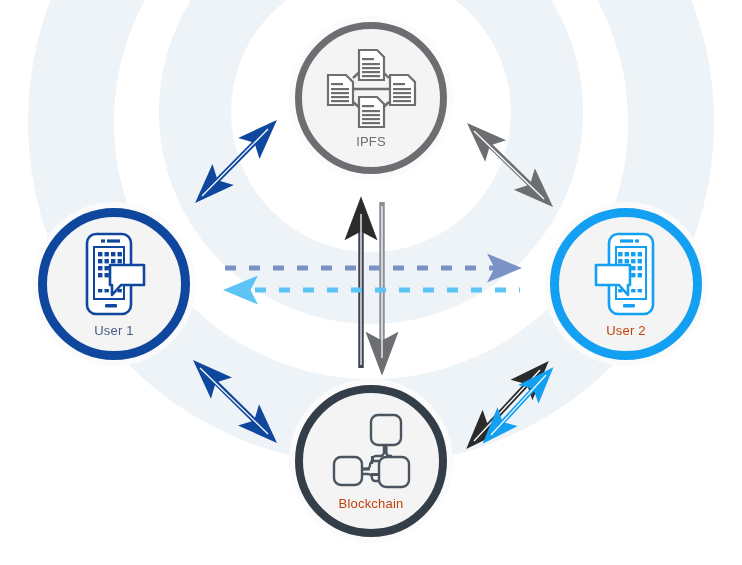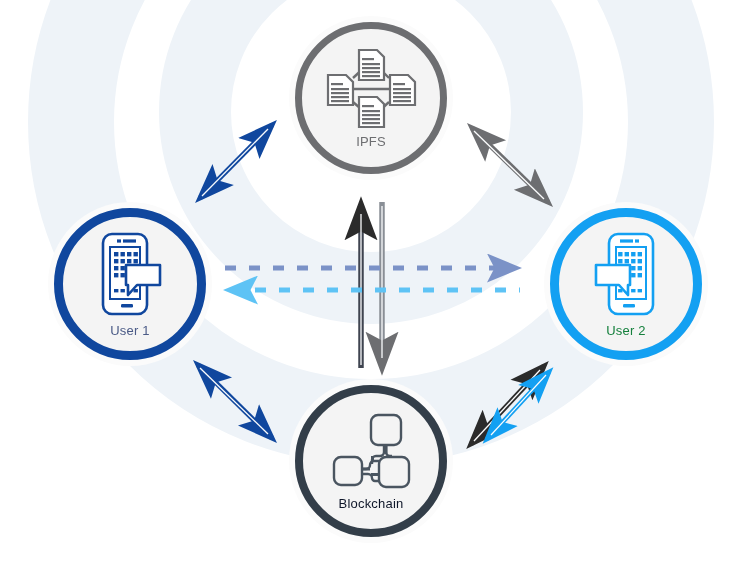--- a/index.html
+++ b/index.html
@@ -50,39 +50,39 @@
   }
 
   #node-ipfs {
     left: 295px; top: 22px;
     width: 152px; height: 152px;
     border: 7px solid #6d6e71;
   }
   #node-ipfs .node-label { color: #6d6e71; }
 
   #node-user1 {
-    left: 54px; top: 208px;
+    left: 38px; top: 208px;
     width: 152px; height: 152px;
     border: 9px solid #10479e;
   }
   #node-user1 .node-label { color: #4a5a86; }
 
   #node-user2 {
     left: 550px; top: 208px;
     width: 152px; height: 152px;
     border: 9px solid #13a0f2;
   }
-  #node-user2 .node-label { color: #15803d; }
+  #node-user2 .node-label { color: #c2410c; }
 
   #node-blockchain {
     left: 295px; top: 385px;
     width: 152px; height: 152px;
     border: 8px solid #333e49;
   }
-  #node-blockchain .node-label { color: #0f172a; }
+  #node-blockchain .node-label { color: #c2410c; }
 </style>
 </head>
 <body>
 
 <div id="canvas">
 
   <svg id="bg-layer" viewBox="0 0 742 565">
     <g fill="none" stroke="#eef3f8">
       <circle cx="371" cy="122" r="300" stroke-width="86"></circle>
       <circle cx="371" cy="112" r="176" stroke-width="72"></circle>

